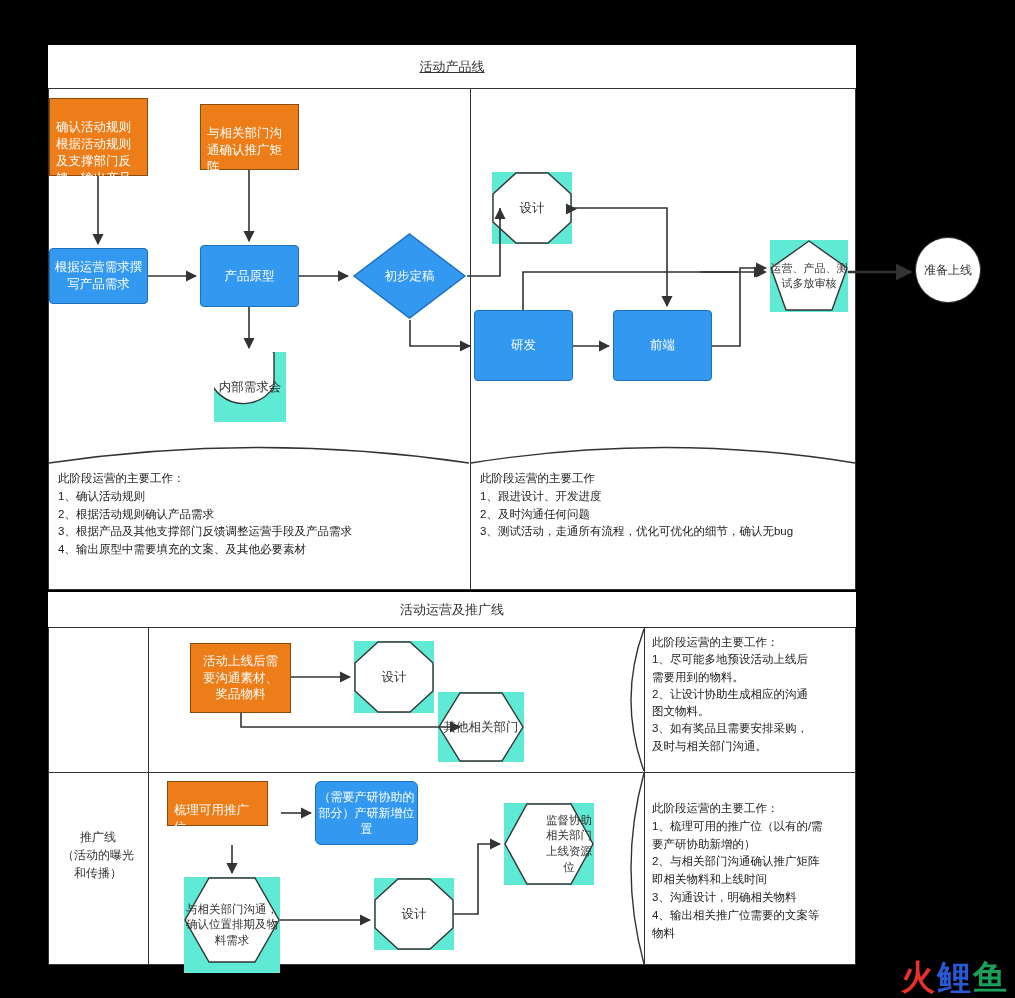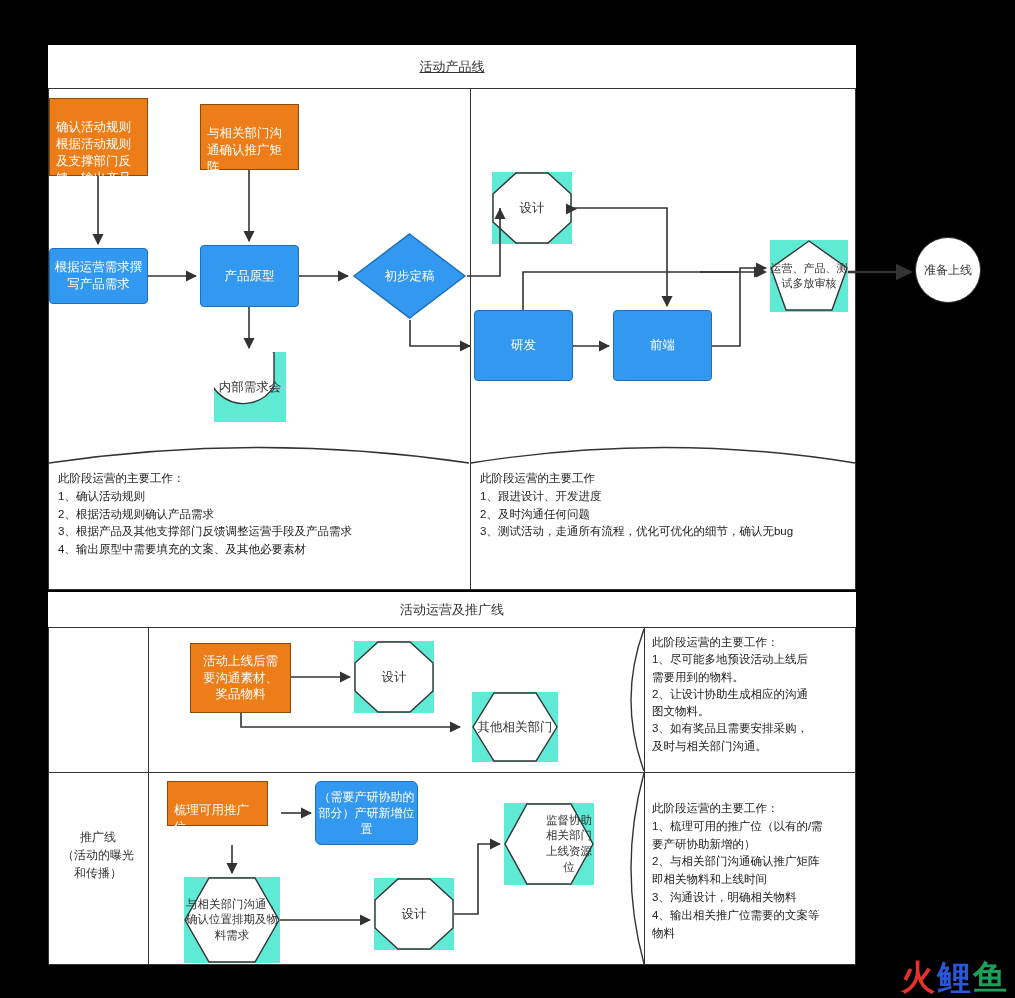--- a/index.html
+++ b/index.html
@@ -141,21 +141,21 @@
     <span class="tx" style="text-align:center;">活动上线后需要沟通素材、奖品物料</span>
   </div>
 
   <div class="node n-white" style="left:354px;top:641px;width:80px;height:72px;">
     <svg width="80" height="72" style="position:absolute;left:0;top:0;">
       <polygon points="24,1 56,1 79,22 79,50 56,71 24,71 1,50 1,22" fill="#fff" stroke="#333" stroke-width="1.4"></polygon>
     </svg>
     <span style="position:relative;z-index:2;">设计</span>
   </div>
 
-  <div class="node n-white" style="left:472px;top:692px;width:86px;height:70px;">
+  <div class="node n-white" style="left:438px;top:692px;width:86px;height:70px;">
     <svg width="86" height="70" style="position:absolute;left:0;top:0;">
       <polygon points="22,1 64,1 85,35 64,69 22,69 1,35" fill="#fff" stroke="#333" stroke-width="1.4"></polygon>
     </svg>
     <span style="position:relative;z-index:2;">其他相关部门</span>
   </div>
 
   <svg class="ov">
     <path d="M644 629 Q618 700 644 771" fill="none" stroke="#333" stroke-width="1.4"></path>
   </svg>
 
@@ -172,21 +172,21 @@
 和传播）</div>
 
   <div class="node n-orange" style="left:167px;top:781px;width:101px;height:45px;">
     <span class="tx">梳理可用推广位</span>
   </div>
 
   <div class="node n-blue-sm" style="left:315px;top:781px;width:103px;height:64px;">
     <span>（需要产研协助的部分）产研新增位置</span>
   </div>
 
-  <div class="node n-white" style="left:184px;top:877px;width:96px;height:86px;align-items:center;">
+  <div class="node n-white" style="left:184px;top:877px;width:96px;height:96px;align-items:center;">
     <svg width="96" height="86" style="position:absolute;left:0;top:0;">
       <polygon points="25,1 71,1 95,43 71,85 25,85 1,43" fill="#fff" stroke="#333" stroke-width="1.4"></polygon>
     </svg>
     <span style="position:relative;z-index:2;font-size:11.5px;">与相关部门沟通，确认位置排期及物料需求</span>
   </div>
 
   <div class="node n-white" style="left:374px;top:878px;width:80px;height:72px;">
     <svg width="80" height="72" style="position:absolute;left:0;top:0;">
       <polygon points="24,1 56,1 79,22 79,50 56,71 24,71 1,50 1,22" fill="#fff" stroke="#333" stroke-width="1.4"></polygon>
     </svg>

